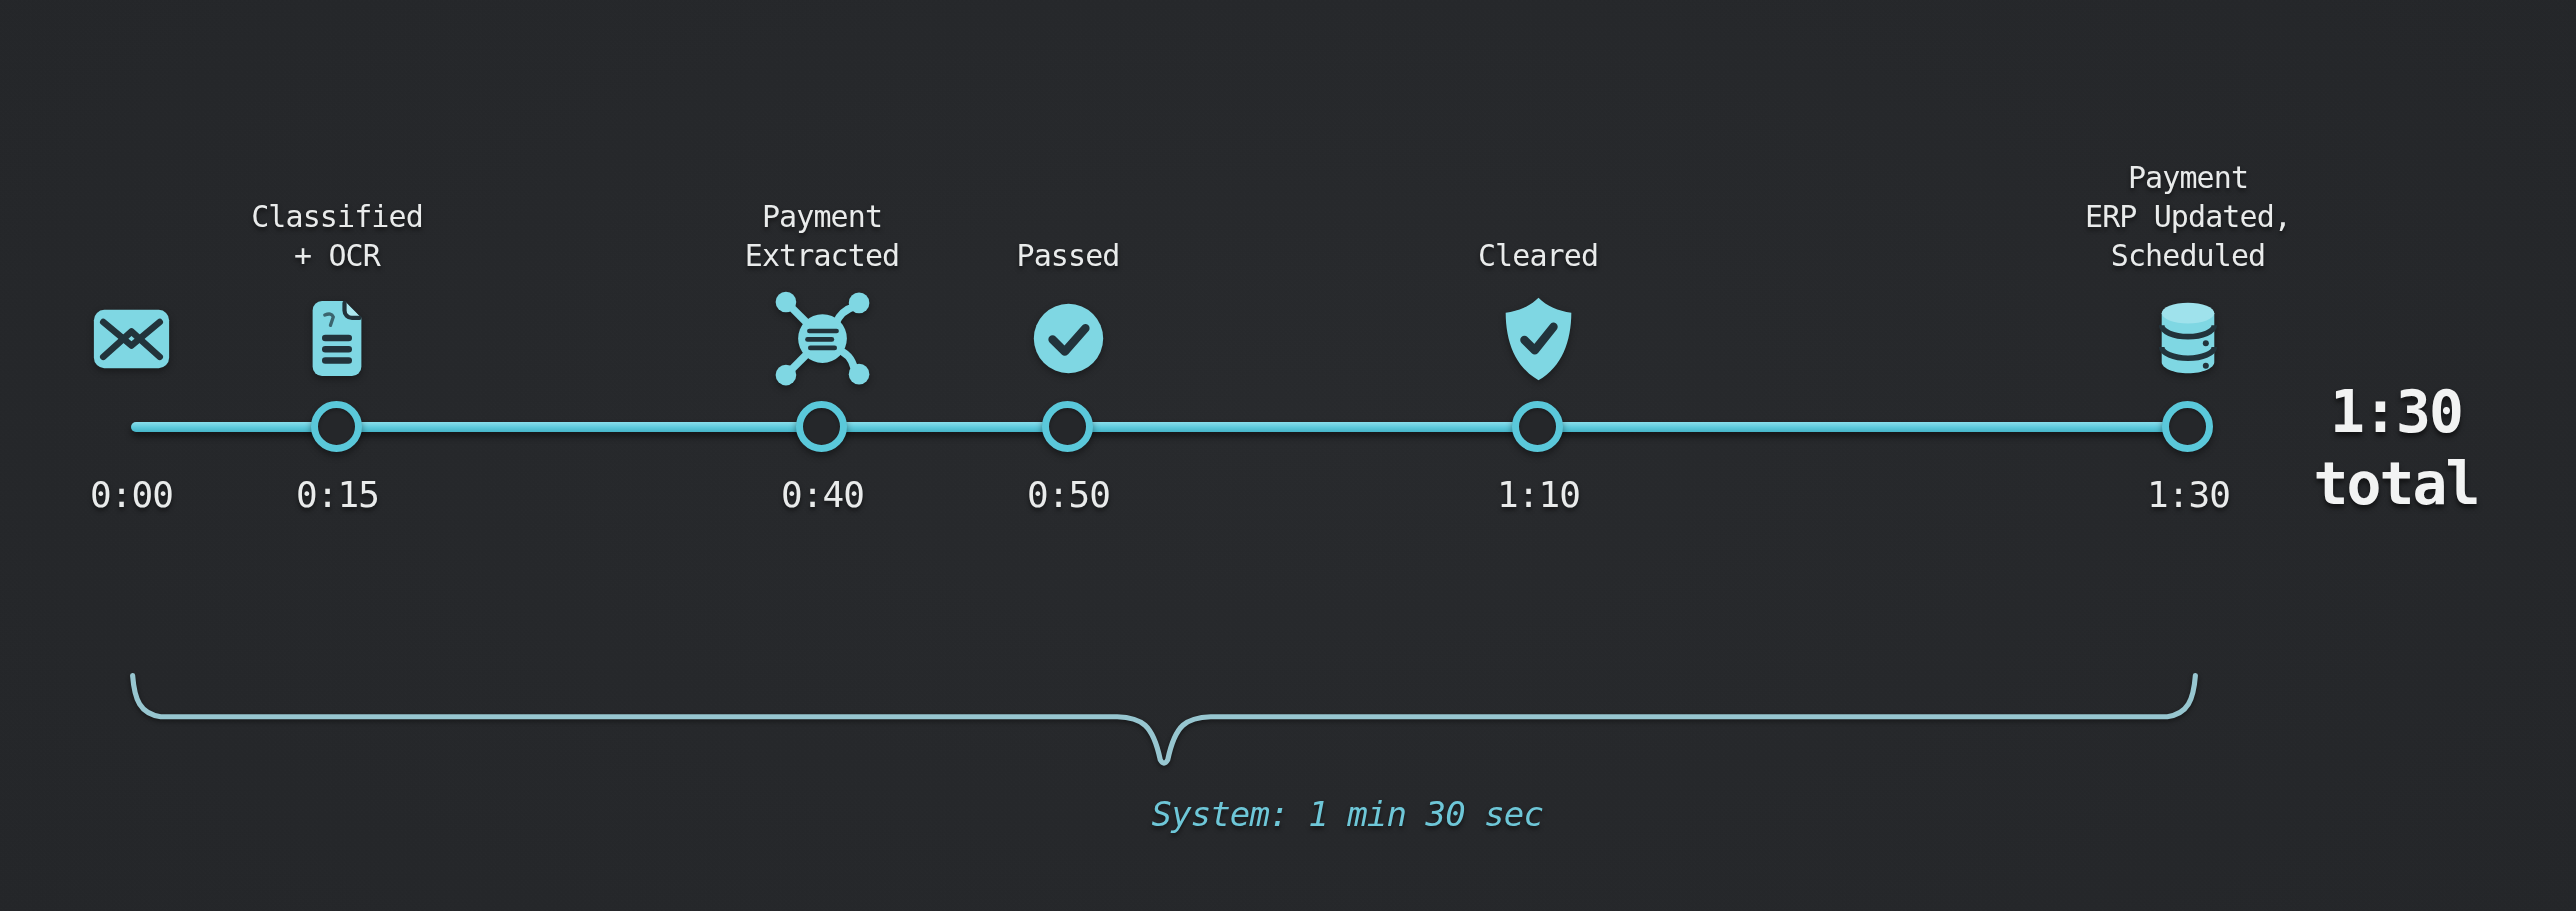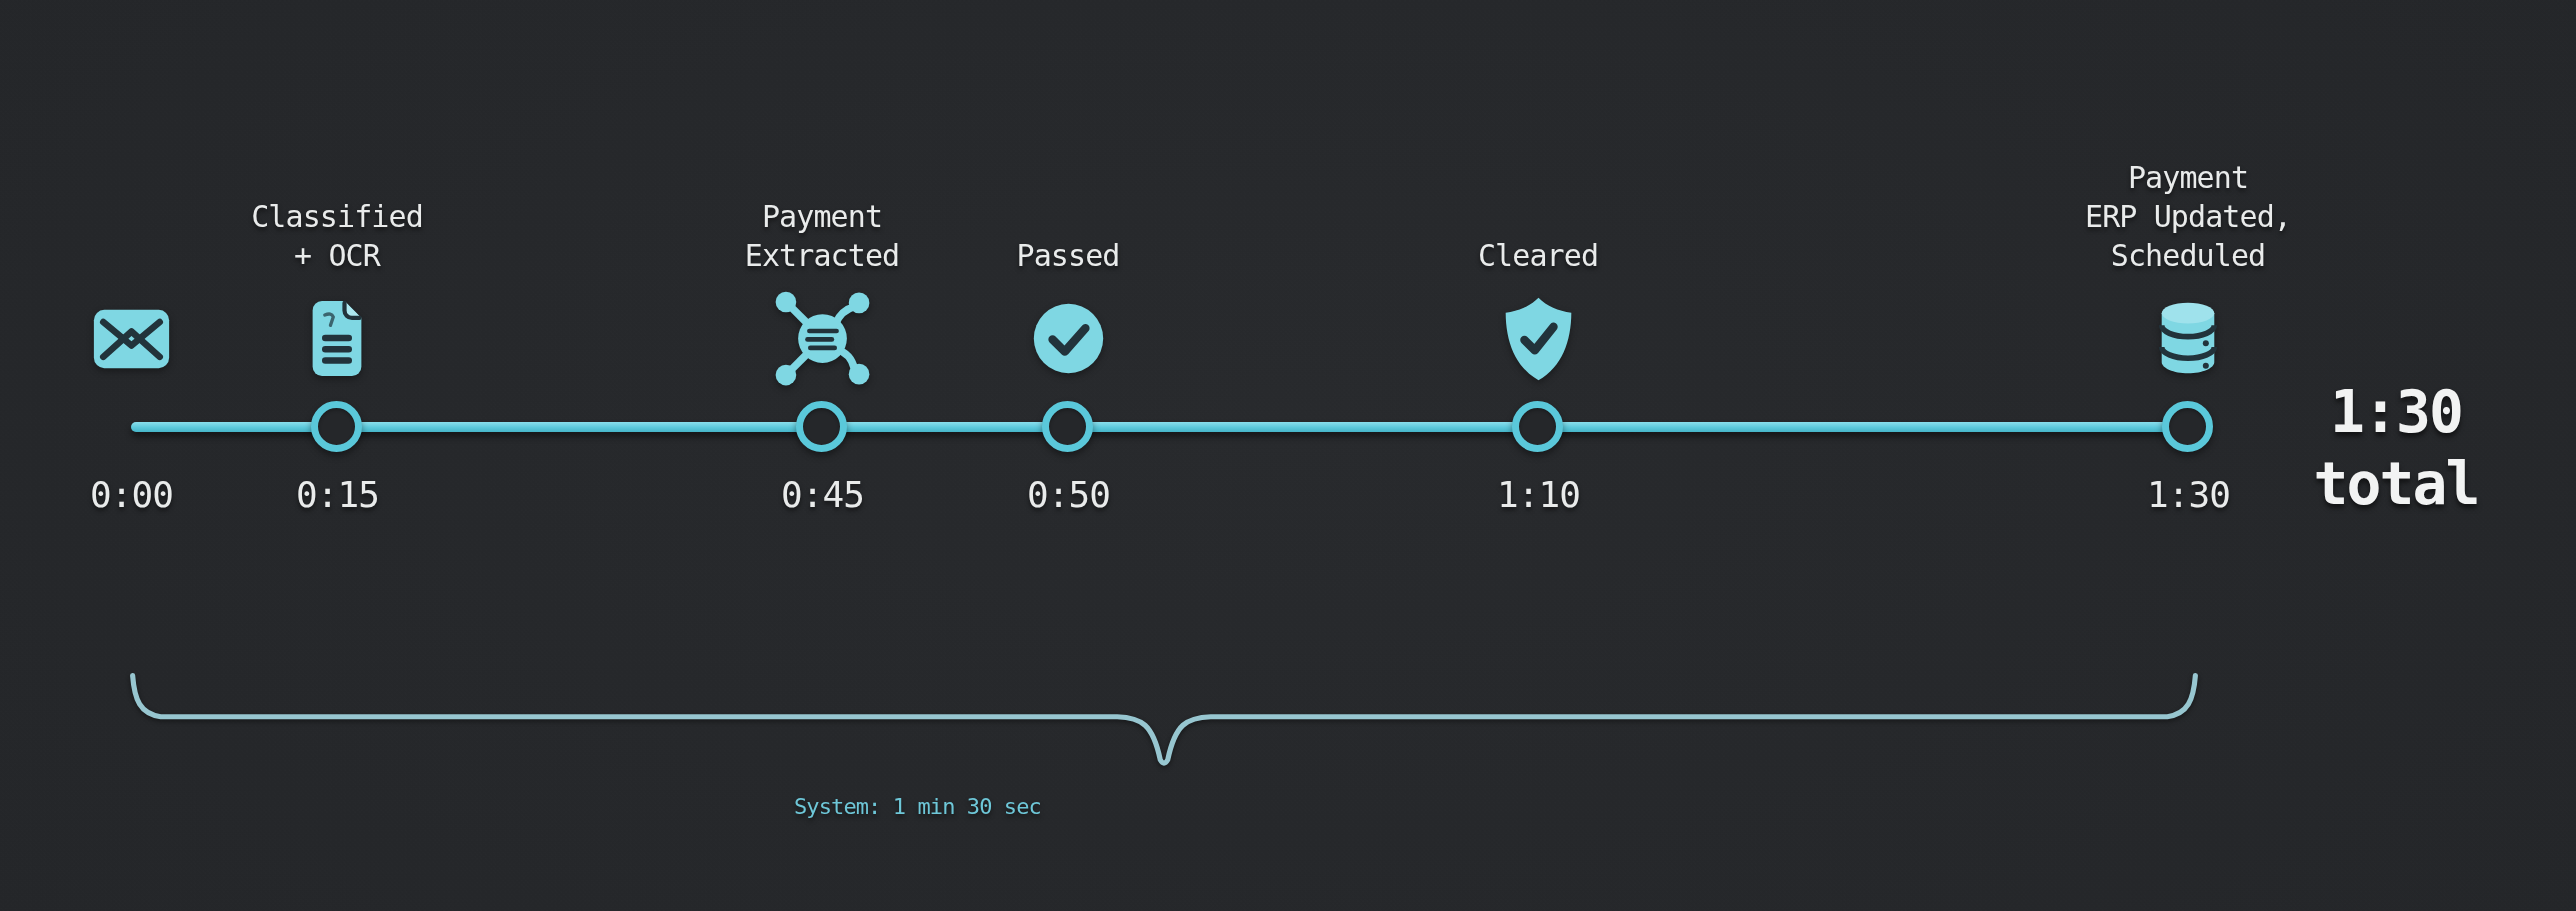--- a/index.html
+++ b/index.html
@@ -116,25 +116,26 @@
     left: 127px;
     top: 666px;
     z-index: 1;
     filter: drop-shadow(0 2.8px 2.8px rgba(0,0,0,0.45));
   }
   .system-label {
     position: absolute;
     left: 794px;
     top: 794px;
     width: 749px;
-    text-align: left;
-    font-size: 22px;
+    text-align: right;
+    font-size: 34px;
     color: #6ec7d8;
     text-shadow: 0 2.8px 4.7px rgba(0,0,0,0.5);
     letter-spacing: -0.9px;
+    font-style: italic;
   }
 </style>
 </head>
 <body>
 
 <div class="canvas">
 
   <div class="timeline-line"></div>
 
   <div class="timeline">
@@ -186,21 +187,21 @@
     <circle cx="17" cy="95" r="11" fill="#7fd7e3"></circle>
     <circle cx="95" cy="18" r="11" fill="#7fd7e3"></circle>
     <circle cx="95" cy="94" r="11" fill="#7fd7e3"></circle>
     <circle cx="56" cy="56" r="26" fill="#7fd7e3"></circle>
     <path d="M42 48 H71" stroke="#22333b" stroke-width="5" stroke-linecap="round"></path>
     <path d="M40 57 H66" stroke="#22333b" stroke-width="5" stroke-linecap="round"></path>
     <path d="M43 66 H69" stroke="#22333b" stroke-width="5" stroke-linecap="round"></path>
   </svg>
 </div>
     <div class="node-circle"></div>
-    <div class="time-label">0:45</div>
+    <div class="time-label">0:40</div>
   </div>
 
   <div class="milestone" style="left: 1068px;">
     <div class="stage-label">
           <div>Passed</div>
         </div>
     <div class="icon-wrap">
   <svg width="75" height="75" viewBox="0 0 80 80">
     <circle cx="40" cy="40" r="37" fill="#7fd7e3"></circle>
     <path d="M23 41 L36 54 L58 29" fill="none" stroke="#22333b" stroke-width="9" stroke-linecap="round" stroke-linejoin="round"></path>

